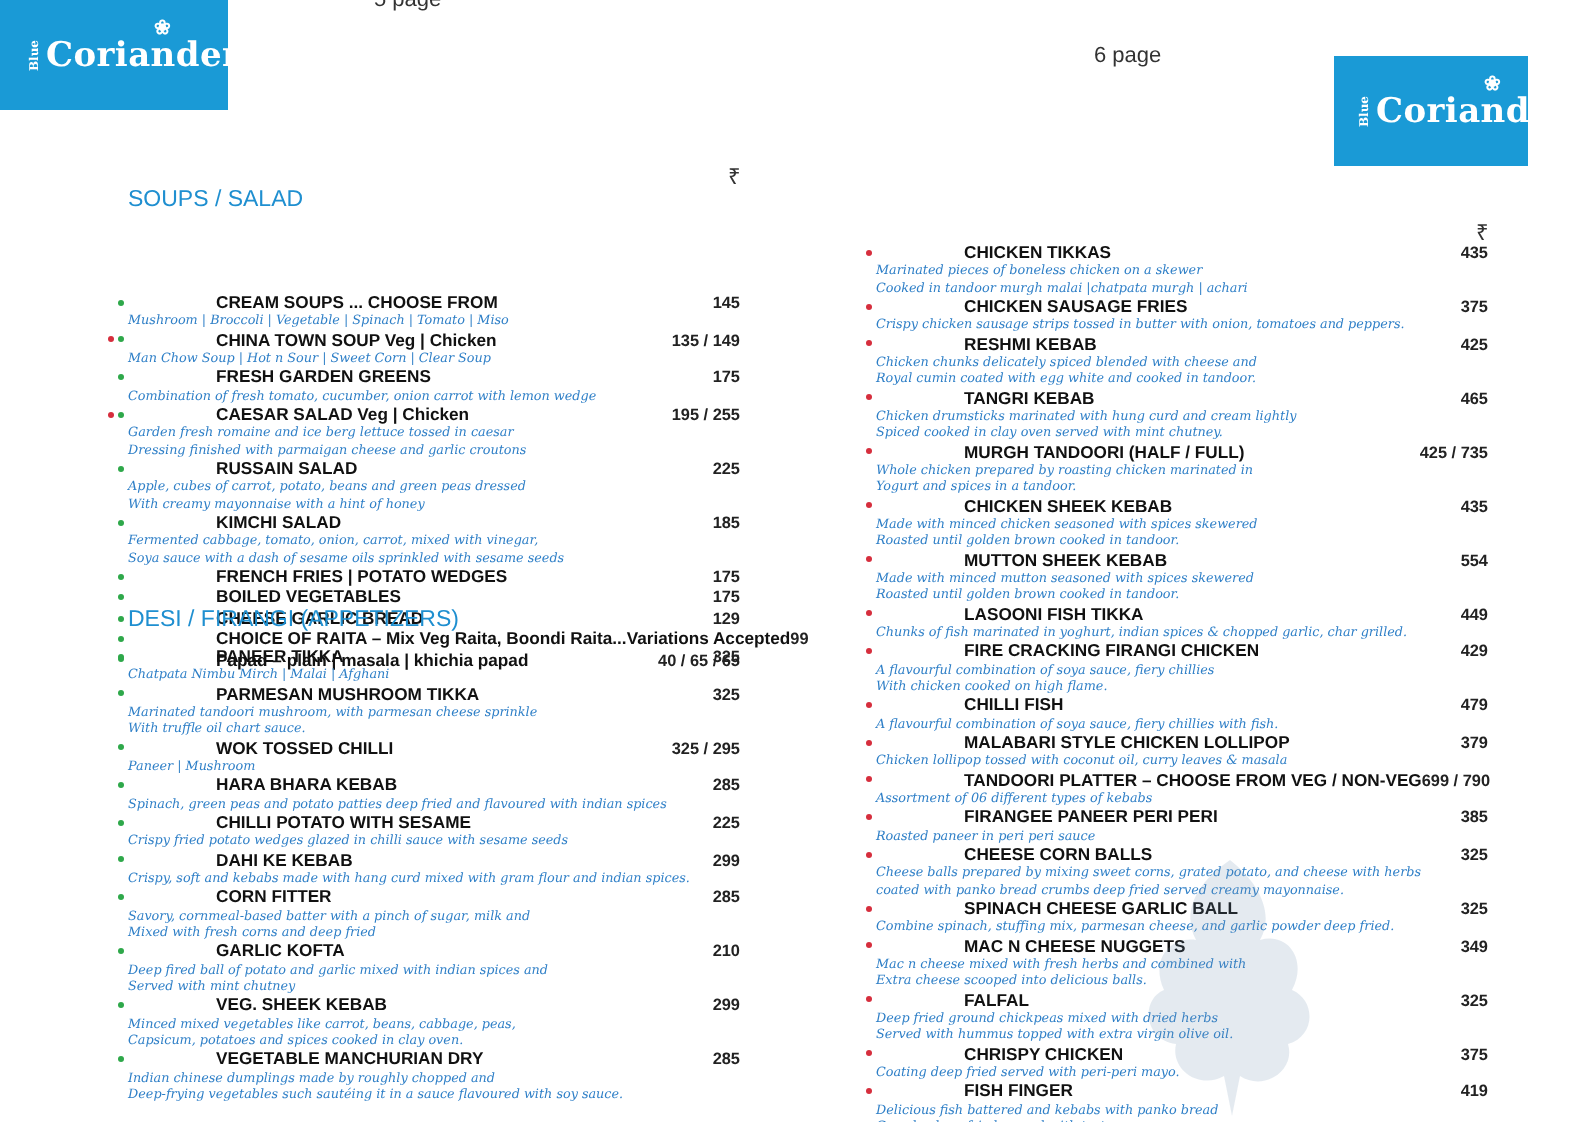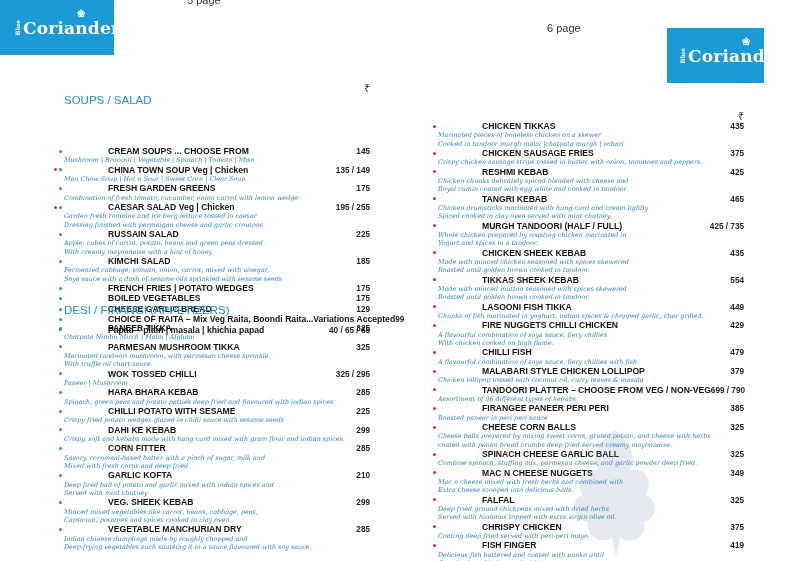--- a/index.html
+++ b/index.html
@@ -394,21 +394,21 @@
         </div>
         <div class="desc">Made with minced chicken seasoned with spices skewered</div>
         <div class="desc">Roasted until golden brown cooked in tandoor.</div>
       </div>
       <div class="item">
         <div class="item-row">
           <div class="name-wrap">
             <span class="bullets">
               <span class="dot nonveg"></span>
             </span>
-            <span class="item-name">TIKKAS SHEEK KEBAB</span>
+            <span class="item-name">MUTTON SHEEK KEBAB</span>
           </div>
           <span class="item-price">554</span>
         </div>
         <div class="desc">Made with minced mutton seasoned with spices skewered</div>
         <div class="desc">Roasted until golden brown cooked in tandoor.</div>
       </div>
       <div class="item">
         <div class="item-row">
           <div class="name-wrap">
             <span class="bullets">
@@ -419,21 +419,21 @@
           <span class="item-price">449</span>
         </div>
         <div class="desc">Chunks of fish marinated in yoghurt, indian spices &amp; chopped garlic, char grilled.</div>
       </div>
       <div class="item">
         <div class="item-row">
           <div class="name-wrap">
             <span class="bullets">
               <span class="dot nonveg"></span>
             </span>
-            <span class="item-name">FIRE NUGGETS CHILLI CHICKEN</span>
+            <span class="item-name">FIRE CRACKING FIRANGI CHICKEN</span>
           </div>
           <span class="item-price">429</span>
         </div>
         <div class="desc">A flavourful combination of soya sauce, fiery chillies</div>
         <div class="desc">With chicken cooked on high flame.</div>
       </div>
       <div class="item">
         <div class="item-row">
           <div class="name-wrap">
             <span class="bullets">
@@ -547,21 +547,21 @@
       <div class="item">
         <div class="item-row">
           <div class="name-wrap">
             <span class="bullets">
               <span class="dot nonveg"></span>
             </span>
             <span class="item-name">FISH FINGER</span>
           </div>
           <span class="item-price">419</span>
         </div>
-        <div class="desc">Delicious fish battered and coated with panko until</div>
+        <div class="desc">Delicious fish battered and kebabs with panko bread</div>
         <div class="desc">Crumbs deep fried served with tartar sauce.</div>
       </div>
     </div>
 </div>
 
 <svg class="watermark" viewBox="0 0 110 140">
   <g fill="#6d8fb0">
     <path d="M55 10 C40 20 30 35 38 50 C25 48 15 60 22 75 C10 80 12 100 28 102 C25 115 40 125 52 118 L56 138 L60 118 C72 126 88 115 84 102 C98 98 98 80 86 75 C94 60 84 46 70 50 C78 36 68 20 55 10 Z"></path>
   </g>
 </svg>

